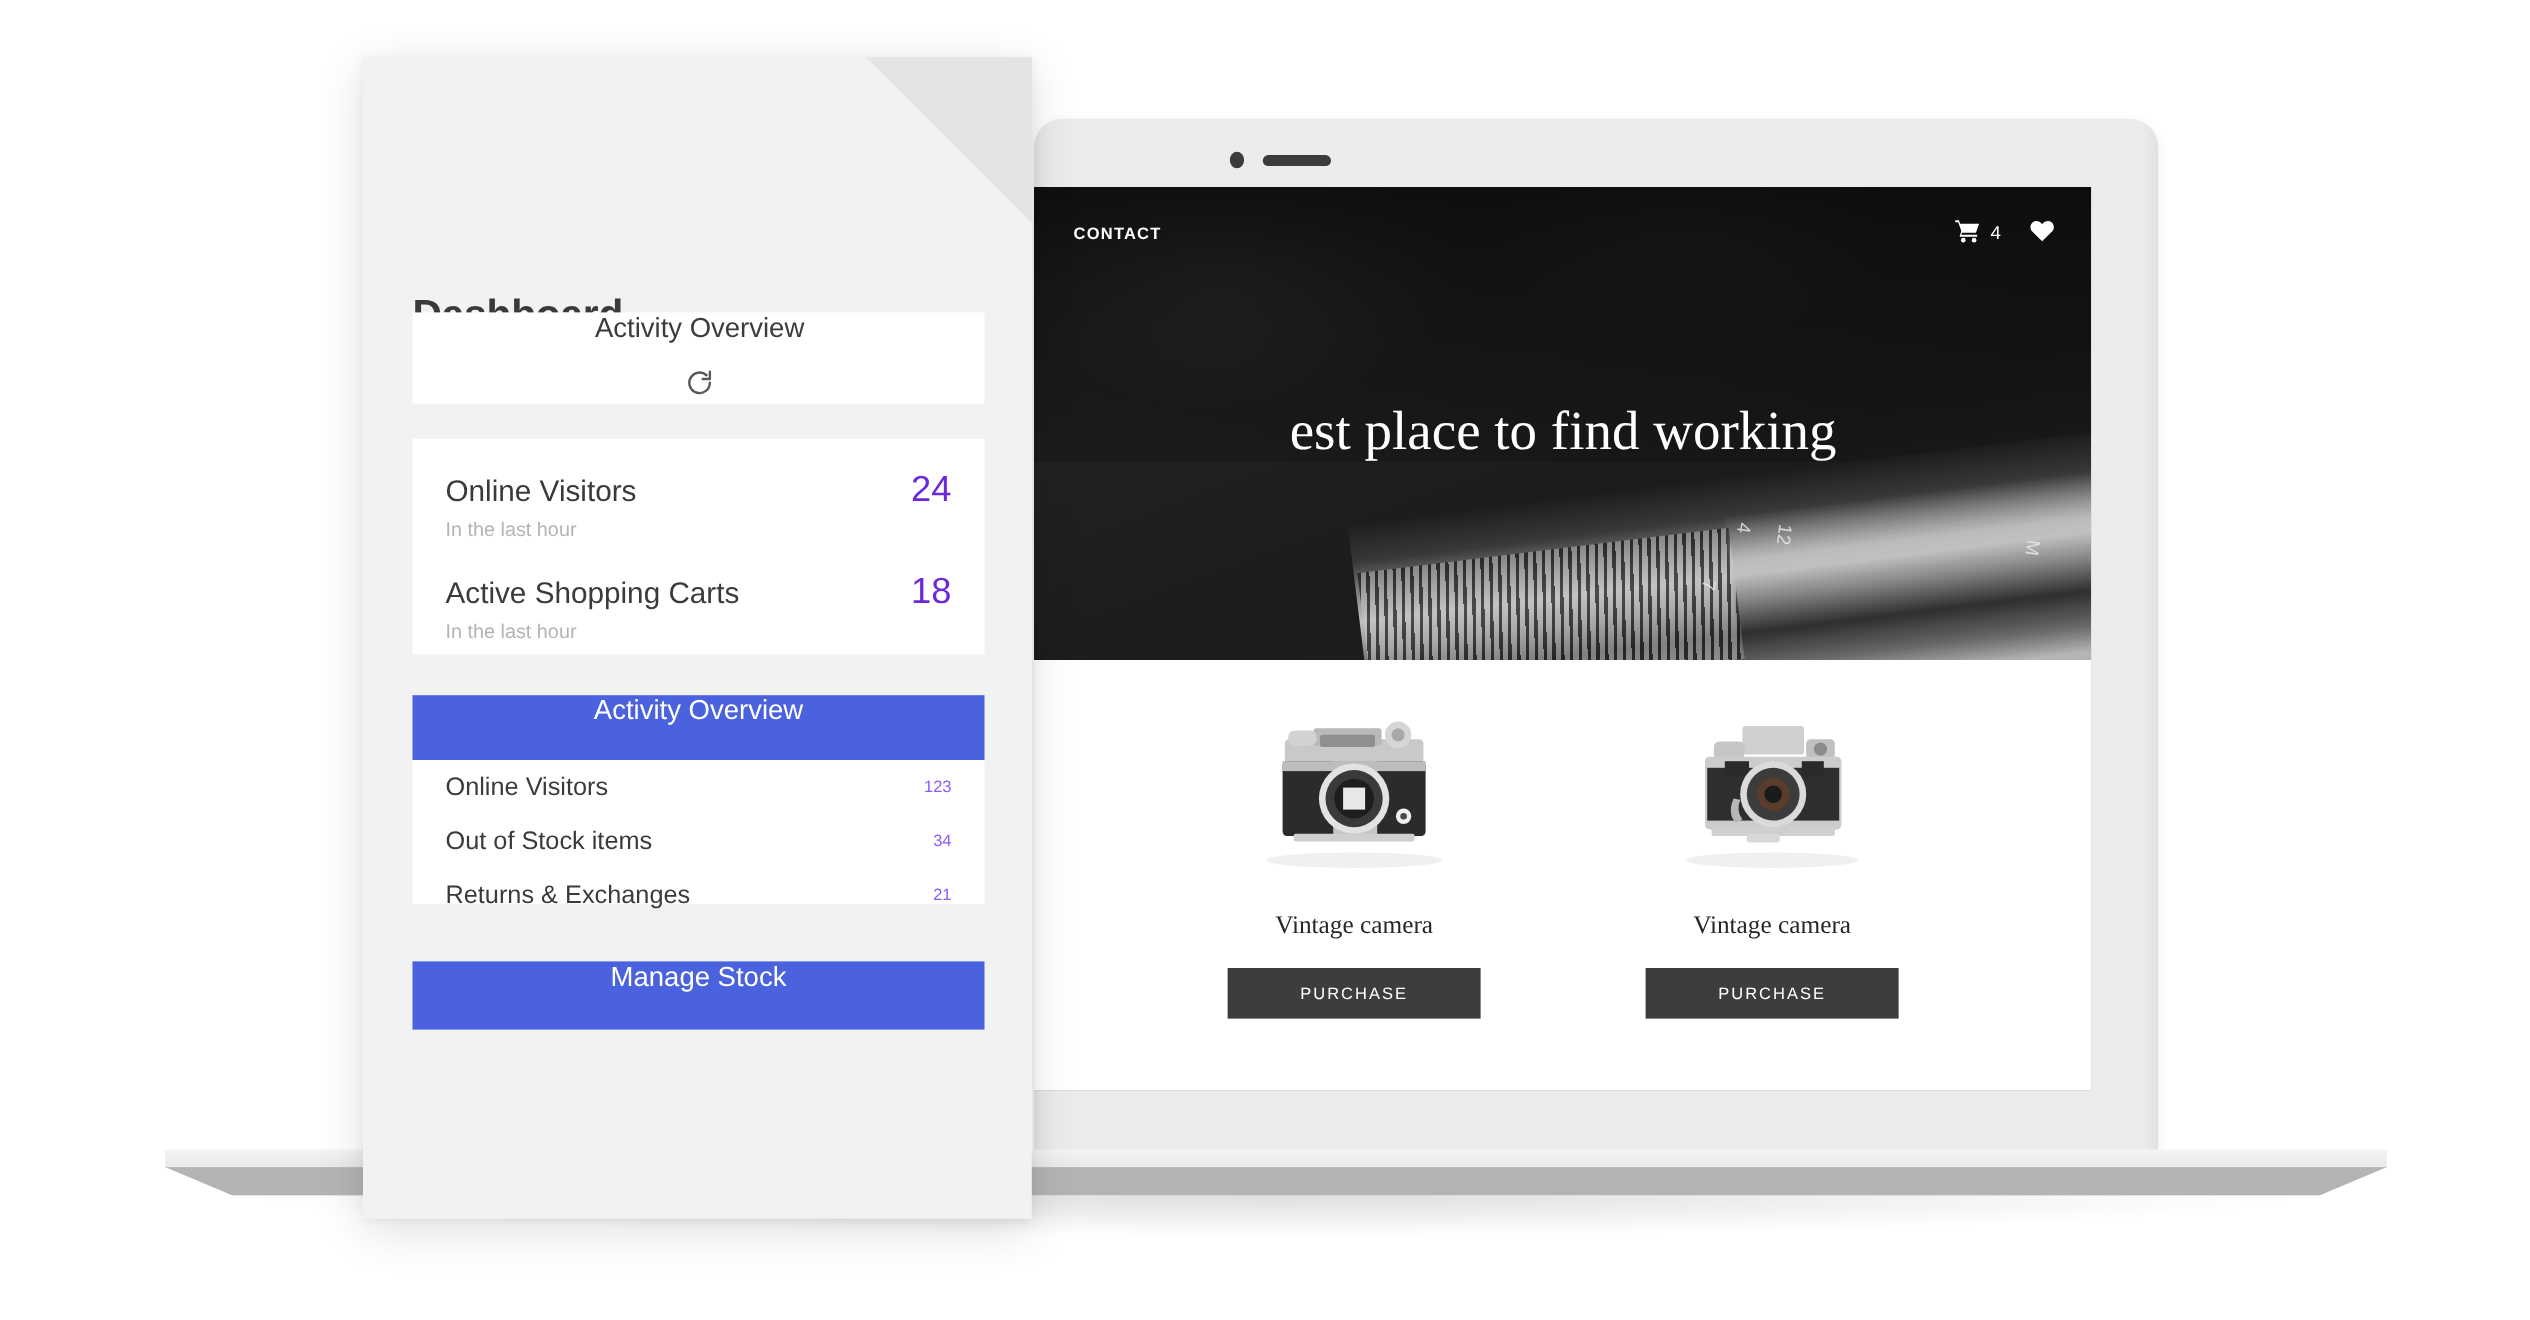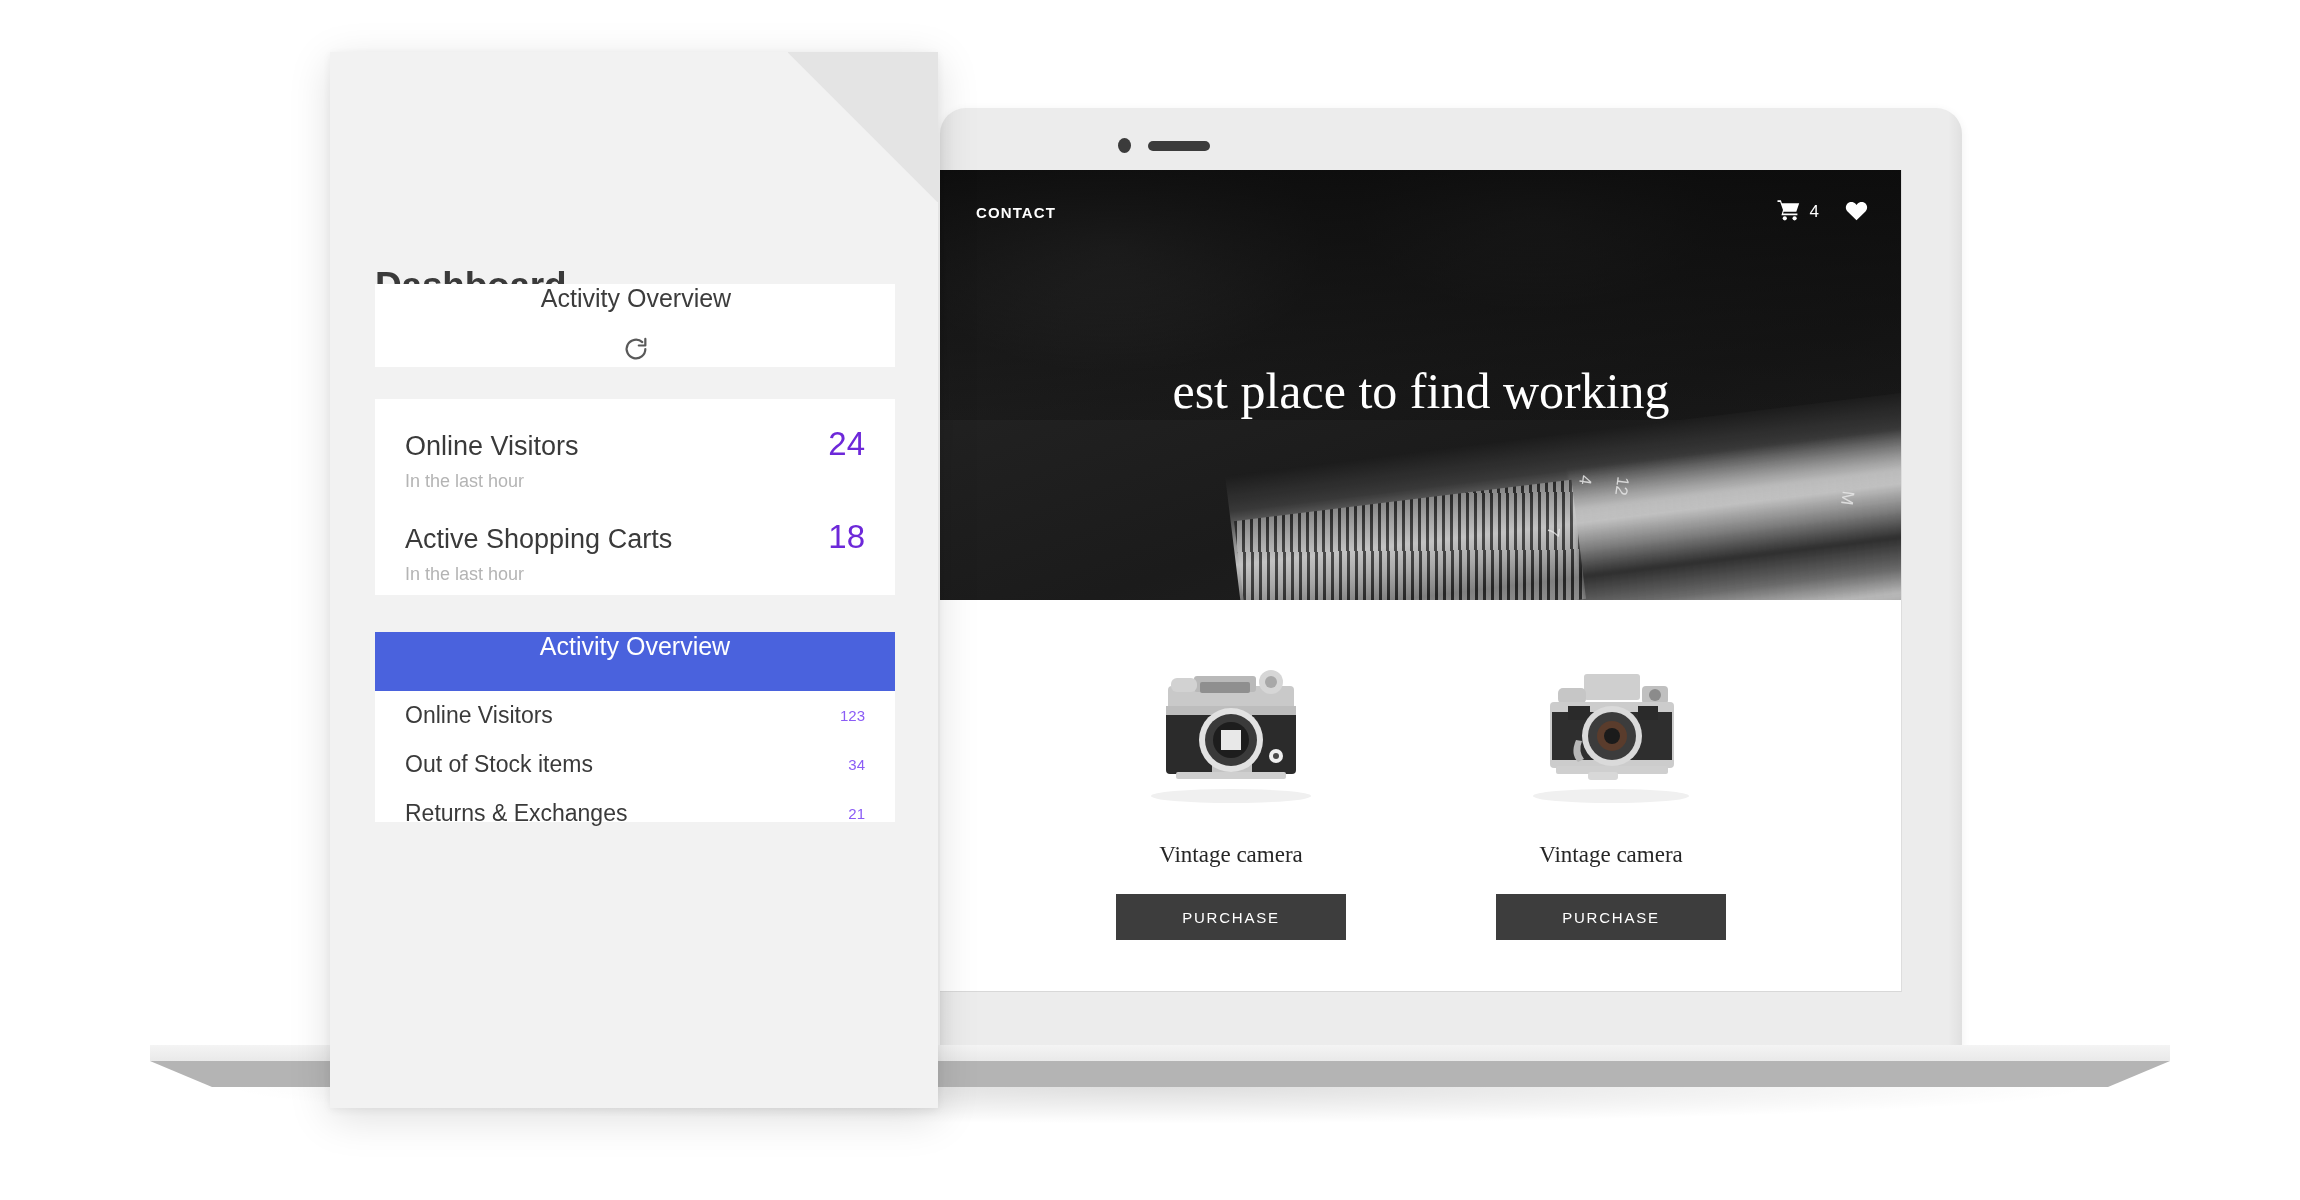--- a/index.html
+++ b/index.html
@@ -121,21 +121,21 @@
   .hero-title {
     position: absolute; left: 0; top: 190px; width: 962px;
     text-align: center; z-index: 4;
     color: #ffffff;
     font-family: "Liberation Serif", serif;
     font-size: 50px; line-height: 1.26; font-weight: 400;
   }
 
   
   .products {
-    position: absolute; left: 0; top: 446px; width: 962px; height: 392px;
+    position: absolute; left: 0; top: 432px; width: 962px; height: 392px;
     background: #ffffff;
     display: flex; justify-content: center; gap: 110px;
     padding-top: 40px;
   }
   .product { width: 270px; display: flex; flex-direction: column; align-items: center; }
   .product-img { width: 230px; height: 150px; position: relative; }
   .prod-name {
     margin-top: 36px;
     font-family: "Liberation Serif", serif;
     font-size: 23px; color: #262626;
@@ -386,15 +386,18 @@
       <div class="list-row">
         <span class="list-label">Out of Stock items</span>
         <span class="list-value">34</span>
       </div>
       <div class="list-row">
         <span class="list-label">Returns &amp; Exchanges</span>
         <span class="list-value">21</span>
       </div>
     </div>
 
+    <div class="panel panel-blue2">
+      <span>Manage Stock</span>
+    </div>
   </div>
 
 </div>
 
 </body></html>

